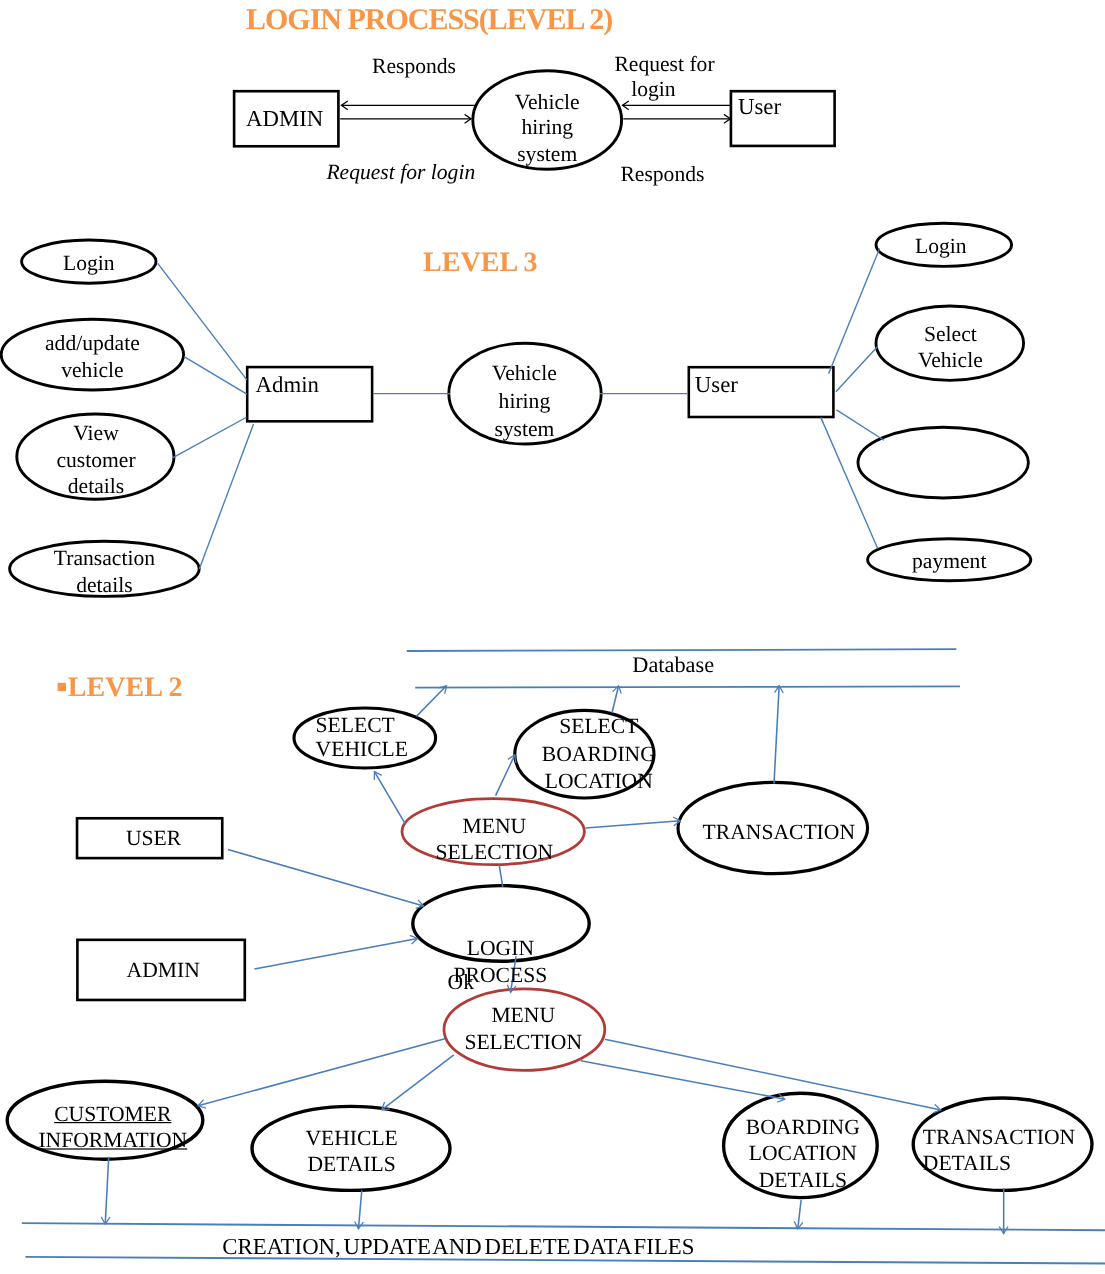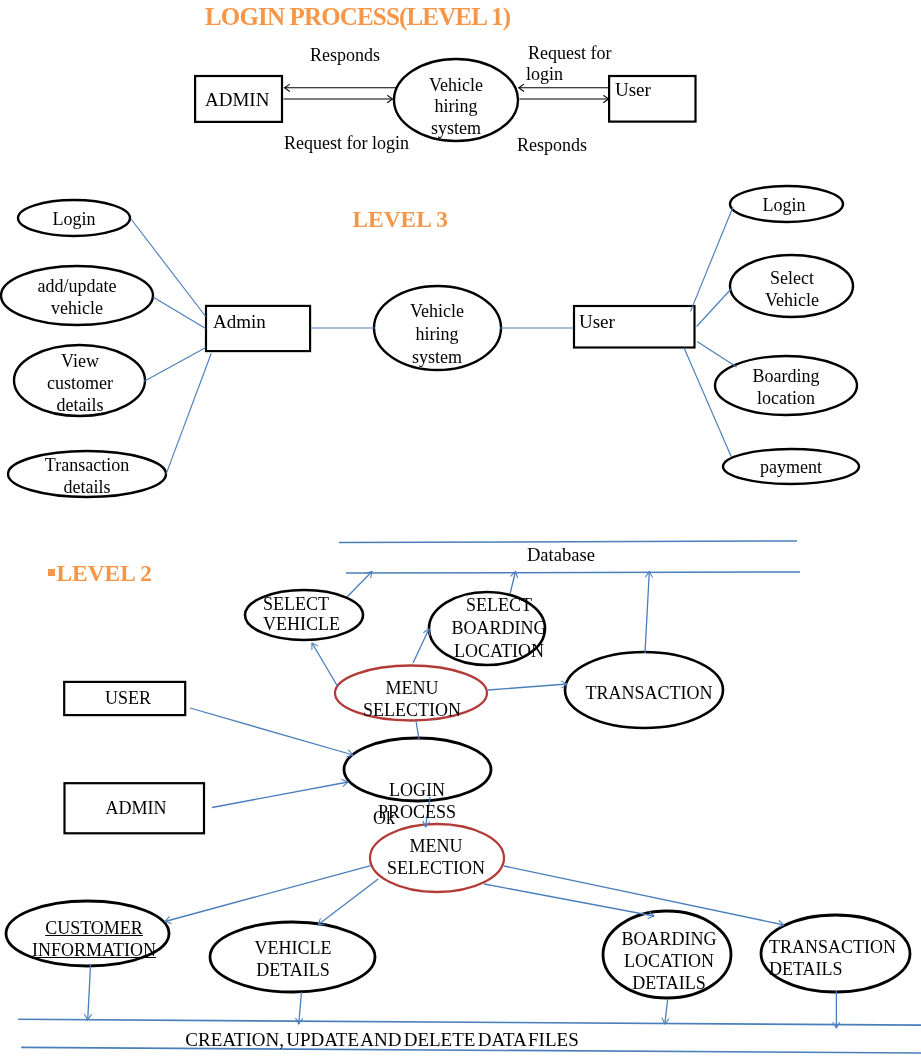--- a/index.html
+++ b/index.html
@@ -10,32 +10,32 @@
   svg.layer{position:absolute;left:0;top:0;width:921px;height:1062px;}
   .lvl-title{position:absolute;font-weight:bold;color:#F79646;white-space:nowrap;
              font-family:"Liberation Serif","DejaVu Serif",serif;line-height:1;}
   .nd,.fl{position:absolute;white-space:pre;line-height:1.16;color:#000;}
   .ellbl{position:absolute;text-align:center;transform:translateX(-50%);
          line-height:1.22;color:#000;white-space:normal;}
   #l0-admin{left:205px;top:89px;font-size:19px;}
   #l0-user{left:615px;top:79px;font-size:19px;}
   #l0-proc{left:456px;top:74.5px;font-size:18px;width:66px;margin-left:-33px;text-align:center;white-space:normal;line-height:1.2;}
   #l0-f1{left:310px;top:45px;font-size:18px;}
-  #l0-f2{left:284px;top:133px;font-size:18px;}
-  #l0-f3a{left:528px;top:43px;font-size:18px;}
+  #l0-f2{left:272px;top:133px;font-size:18px;font-style:italic;}
+  #l0-f3a{left:512px;top:43px;font-size:18px;}
   #l0-f3b{left:526px;top:64px;font-size:18px;}
   #l0-f4{left:517px;top:135px;font-size:18px;}
   #t2bullet{position:absolute;left:48px;top:569px;width:6.6px;height:6.8px;background:#F79646;}
 </style>
 </head>
 <body>
 
 <div id="root">
 
-  <div class="lvl-title" id="t0" style="left:205px;top:4px;font-size:25px;letter-spacing:-0.84px;">LOGIN PROCESS(LEVEL 1)</div>
+  <div class="lvl-title" id="t0" style="left:205px;top:4px;font-size:25px;letter-spacing:-0.84px;">LOGIN PROCESS(LEVEL 2)</div>
 
   <svg class="layer" viewBox="0 0 921 1062">
     <defs>
       <marker id="ahB" markerWidth="10" markerHeight="10" refX="5.8" refY="4.3" orient="auto" markerUnits="userSpaceOnUse">
         <path d="M0.5,0.6 L5.8,4.3 L0.5,8" fill="none" stroke="#000" stroke-width="1.05"></path>
       </marker>
       <marker id="ahBL" markerWidth="10" markerHeight="10" refX="5.8" refY="4.3" orient="auto" markerUnits="userSpaceOnUse">
         <path d="M0.5,0.6 L5.8,4.3 L0.5,8" fill="none" stroke="#000" stroke-width="1.05"></path>
       </marker>
       <marker id="ahC" markerWidth="10" markerHeight="10" refX="6.4" refY="4.2" orient="auto" markerUnits="userSpaceOnUse">
@@ -145,21 +145,20 @@
   <div class="ellbl" id="l1a1" style="left:77px;top:276px;width:130px;font-size:18px;text-align:center;">add/update vehicle</div>
   <div class="ellbl" id="l1a2" style="left:80px;top:351px;width:104px;font-size:18px;">View customer details</div>
   <div class="ellbl" id="l1a3" style="left:87px;top:455px;width:130px;font-size:18px;">Transaction details</div>
 
   <div class="nd" id="l1-admin" style="left:213px;top:311px;font-size:19px;">Admin</div>
   <div class="ellbl" id="l1-proc" style="left:437px;top:300px;width:66px;font-size:18px;line-height:1.28;">Vehicle hiring system</div>
   <div class="nd" id="l1-user" style="left:579px;top:311px;font-size:19px;">User</div>
 
   <div class="ellbl" id="l1u0" style="left:784px;top:195px;width:110px;font-size:18px;">Login</div>
   <div class="ellbl" id="l1u1" style="left:792px;top:268px;width:74px;font-size:18px;">Select Vehicle</div>
-  <div class="ellbl" id="l1u2" style="left:786px;top:366px;width:100px;font-size:18px;">Boarding location</div>
   <div class="ellbl" id="l1u3" style="left:791px;top:457px;width:110px;font-size:18px;">payment</div>
 
   <div class="lvl-title" id="t2" style="left:56.5px;top:562px;font-size:23.4px;">LEVEL 2</div>
   <div id="t2bullet"></div>
 
   <div class="ellbl" id="l2-db" style="left:561px;top:543.5px;width:120px;font-size:18.6px;">Database</div>
 
   <div class="ellbl" id="l2-sv" style="left:263px;top:594px;width:90px;font-size:18px;line-height:1.13;text-align:left;transform:none;">SELECT VEHICLE</div>
   <div class="ellbl" id="l2-sbl" style="left:444px;top:594px;width:110px;font-size:18px;line-height:1.28;text-align:center;transform:none;">SELECT BOARDING LOCATION</div>
   <div class="ellbl" id="l2-ms1" style="left:412px;top:678px;width:110px;font-size:18px;line-height:1.22;">MENU SELECTION</div>

